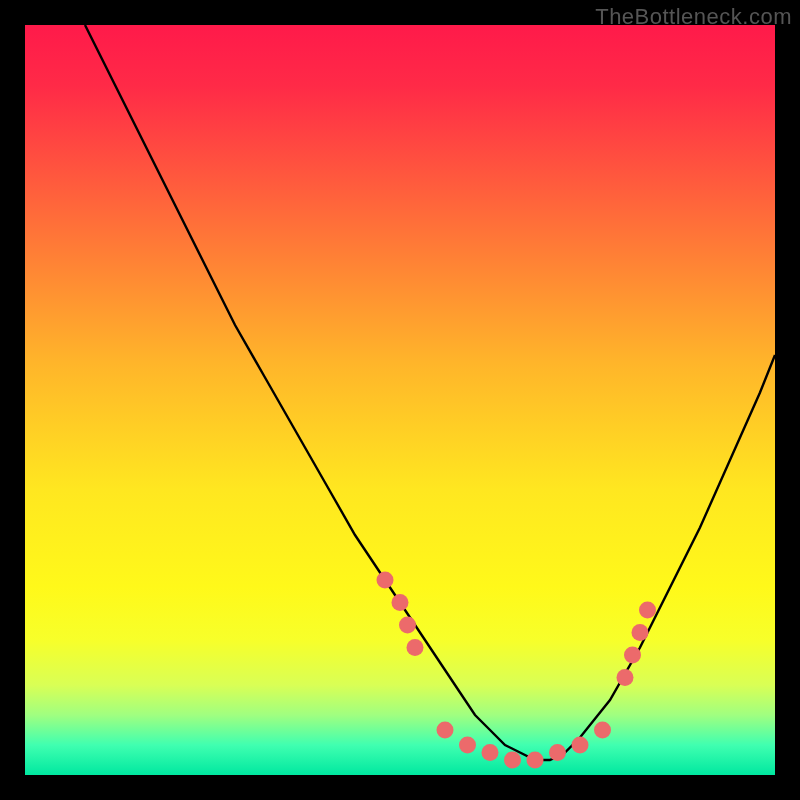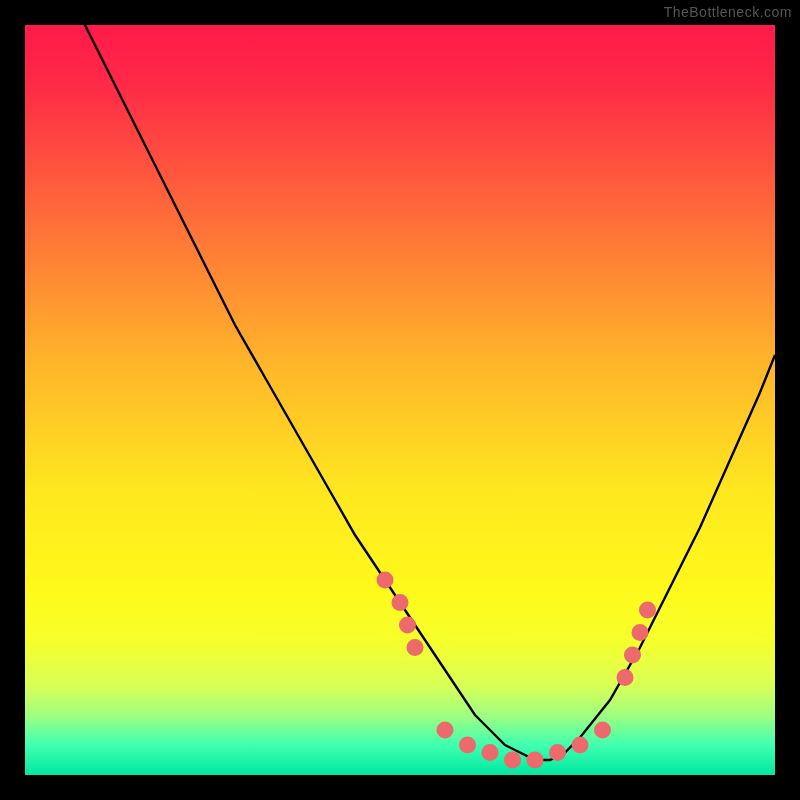--- a/index.html
+++ b/index.html
@@ -29,21 +29,21 @@
       #a0ff80 92%,
       #40ffb0 96%,
       #00e8a0 100%
     );
   }
   .watermark {
     position: absolute;
     top: 4px;
     right: 8px;
     color: #555;
-    font-size: 14px;
+    font-size: 22px;
     font-weight: 500;
     letter-spacing: 0.5px;
     user-select: none;
   }
   svg.plot {
     position: absolute;
     left: 0;
     top: 0;
     width: 750px;
     height: 750px;

